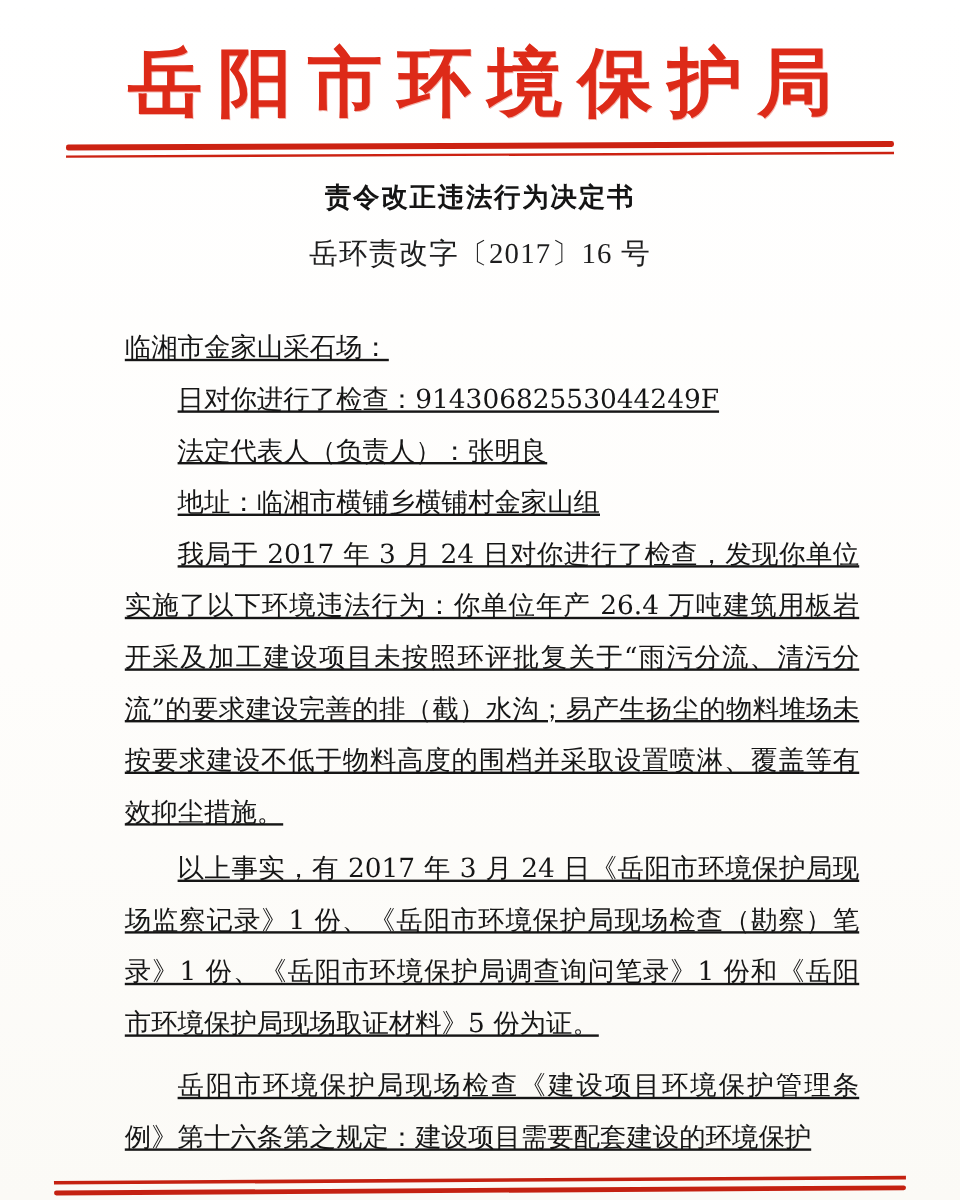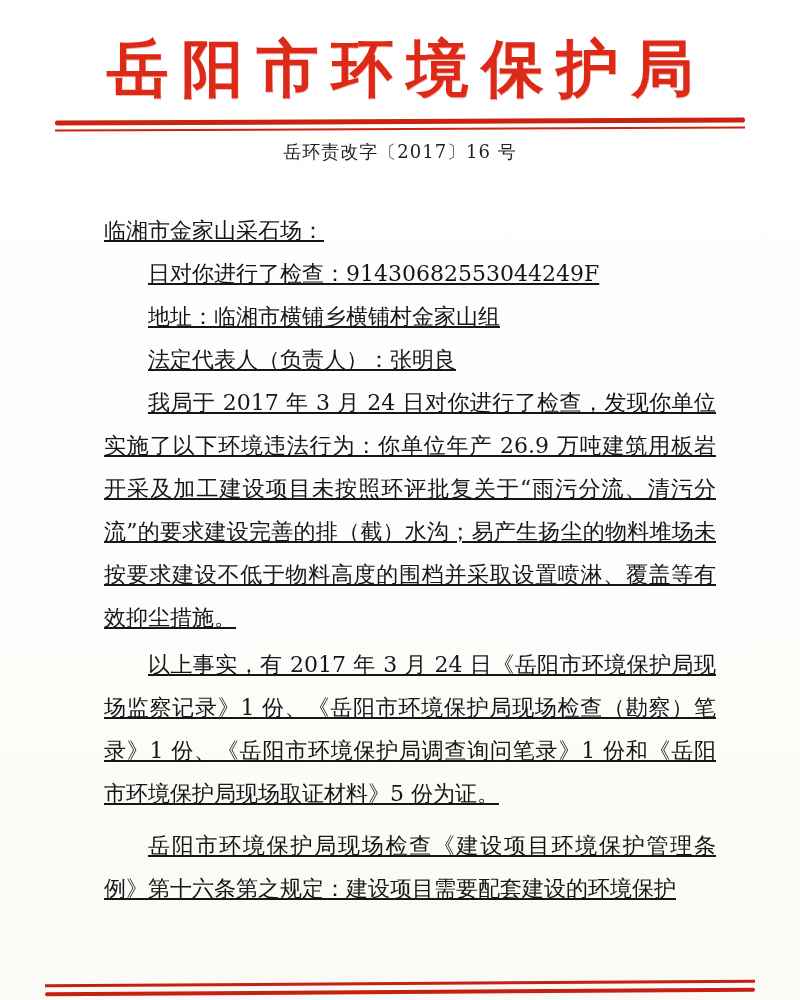--- a/index.html
+++ b/index.html
@@ -43,26 +43,27 @@
   .doc-title {
     margin-top: 20px;
     text-align: center;
     font-size: 22px;
     font-weight: bold;
     line-height: 30px;
     letter-spacing: 1.5px;
     color: #141414;
   }
   .doc-number {
-    margin-top: 9px;
+    margin-top: 19px;
     text-align: center;
-    font-size: 18px;
+    font-size: 24px;
     line-height: 26px;
     letter-spacing: 1px;
     color: #1e1e1e;
+    font-family: Liberation Serif, serif;
   }
   
   .body-text {
     margin: 44px 84px 0 104px;
     width: 612px;
     font-size: 22px;
     line-height: 43px;
     text-align: justify;
     color: #161616;
     text-decoration: underline;
@@ -88,29 +89,30 @@
 <div class="page">
 
   <div class="letterhead">
     <div class="agency">岳阳市环境保护局</div>
     <div class="rule-wrap">
       <div class="rule thick"></div>
       <div class="rule thin"></div>
     </div>
   </div>
 
+  <div class="doc-title">责令改正违法行为决定书</div>
 
   <div class="doc-number">岳环责改字〔2017〕16 号</div>
 
   <div class="body-text">
     <p>临湘市金家山采石场：</p>
     <p class="indent">日对你进行了检查：91430682553044249F</p>
+    <p class="indent">法定代表人（负责人）：张明良</p>
     <p class="indent">地址：临湘市横铺乡横铺村金家山组</p>
-    <p class="indent">法定代表人（负责人）：张明良</p>
-    <p class="indent">我局于 2017 年 3 月 24 日对你进行了检查，发现你单位实施了以下环境违法行为：你单位年产 26.9 万吨建筑用板岩开采及加工建设项目未按照环评批复关于“雨污分流、清污分流”的要求建设完善的排（截）水沟；易产生扬尘的物料堆场未按要求建设不低于物料高度的围档并采取设置喷淋、覆盖等有效抑尘措施。</p>
+    <p class="indent">我局于 2017 年 3 月 24 日对你进行了检查，发现你单位实施了以下环境违法行为：你单位年产 26.4 万吨建筑用板岩开采及加工建设项目未按照环评批复关于“雨污分流、清污分流”的要求建设完善的排（截）水沟；易产生扬尘的物料堆场未按要求建设不低于物料高度的围档并采取设置喷淋、覆盖等有效抑尘措施。</p>
     <p class="indent para-gap-sm">以上事实，有 2017 年 3 月 24 日《岳阳市环境保护局现场监察记录》1 份、《岳阳市环境保护局现场检查（勘察）笔录》1 份、《岳阳市环境保护局调查询问笔录》1 份和《岳阳市环境保护局现场取证材料》5 份为证。</p>
     <p class="indent para-gap-md">岳阳市环境保护局现场检查《建设项目环境保护管理条例》第十六条第之规定：建设项目需要配套建设的环境保护</p>
   </div>
 
   <div class="bottom-rule">
     <div class="rule thin2"></div>
     <div class="rule thick2"></div>
   </div>
 
 </div>

